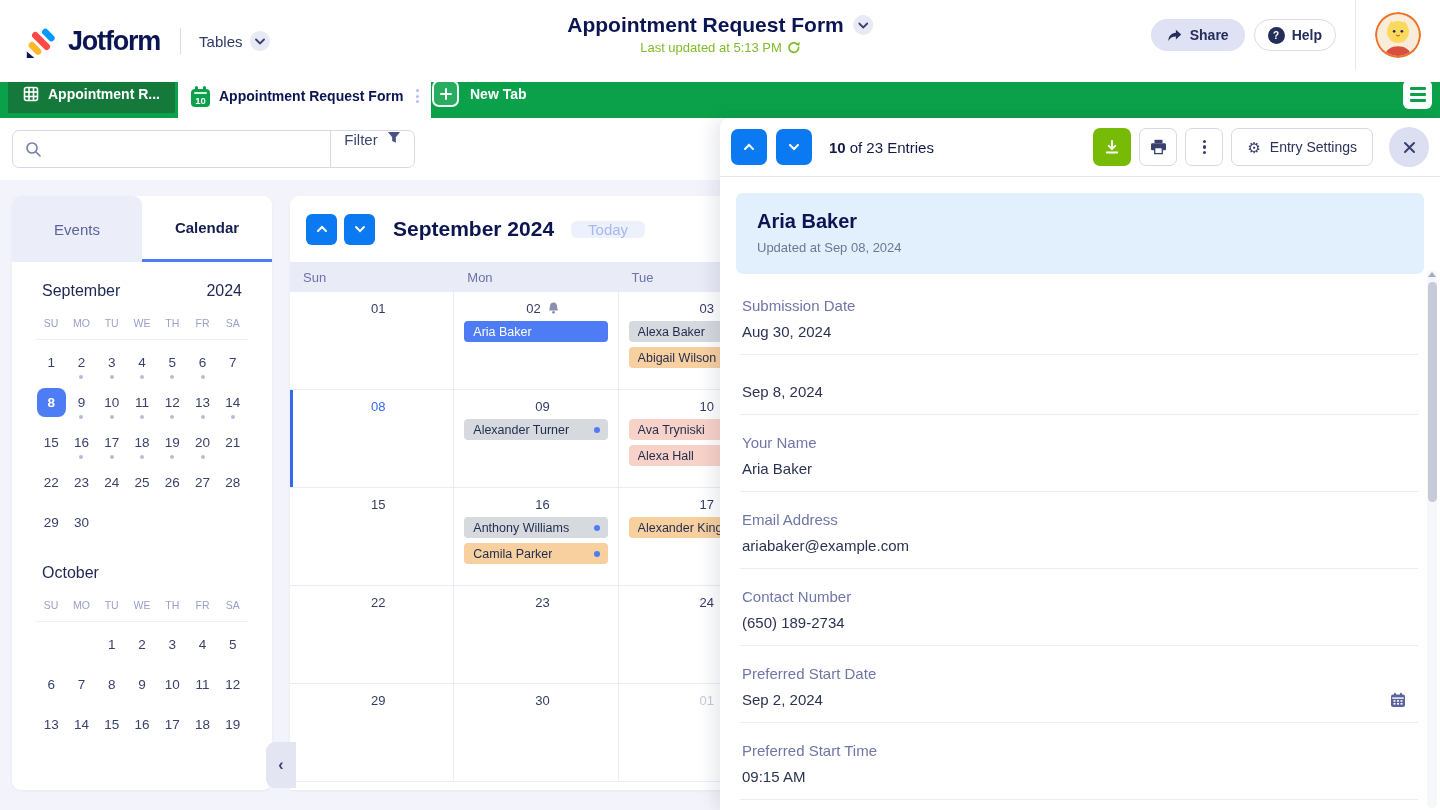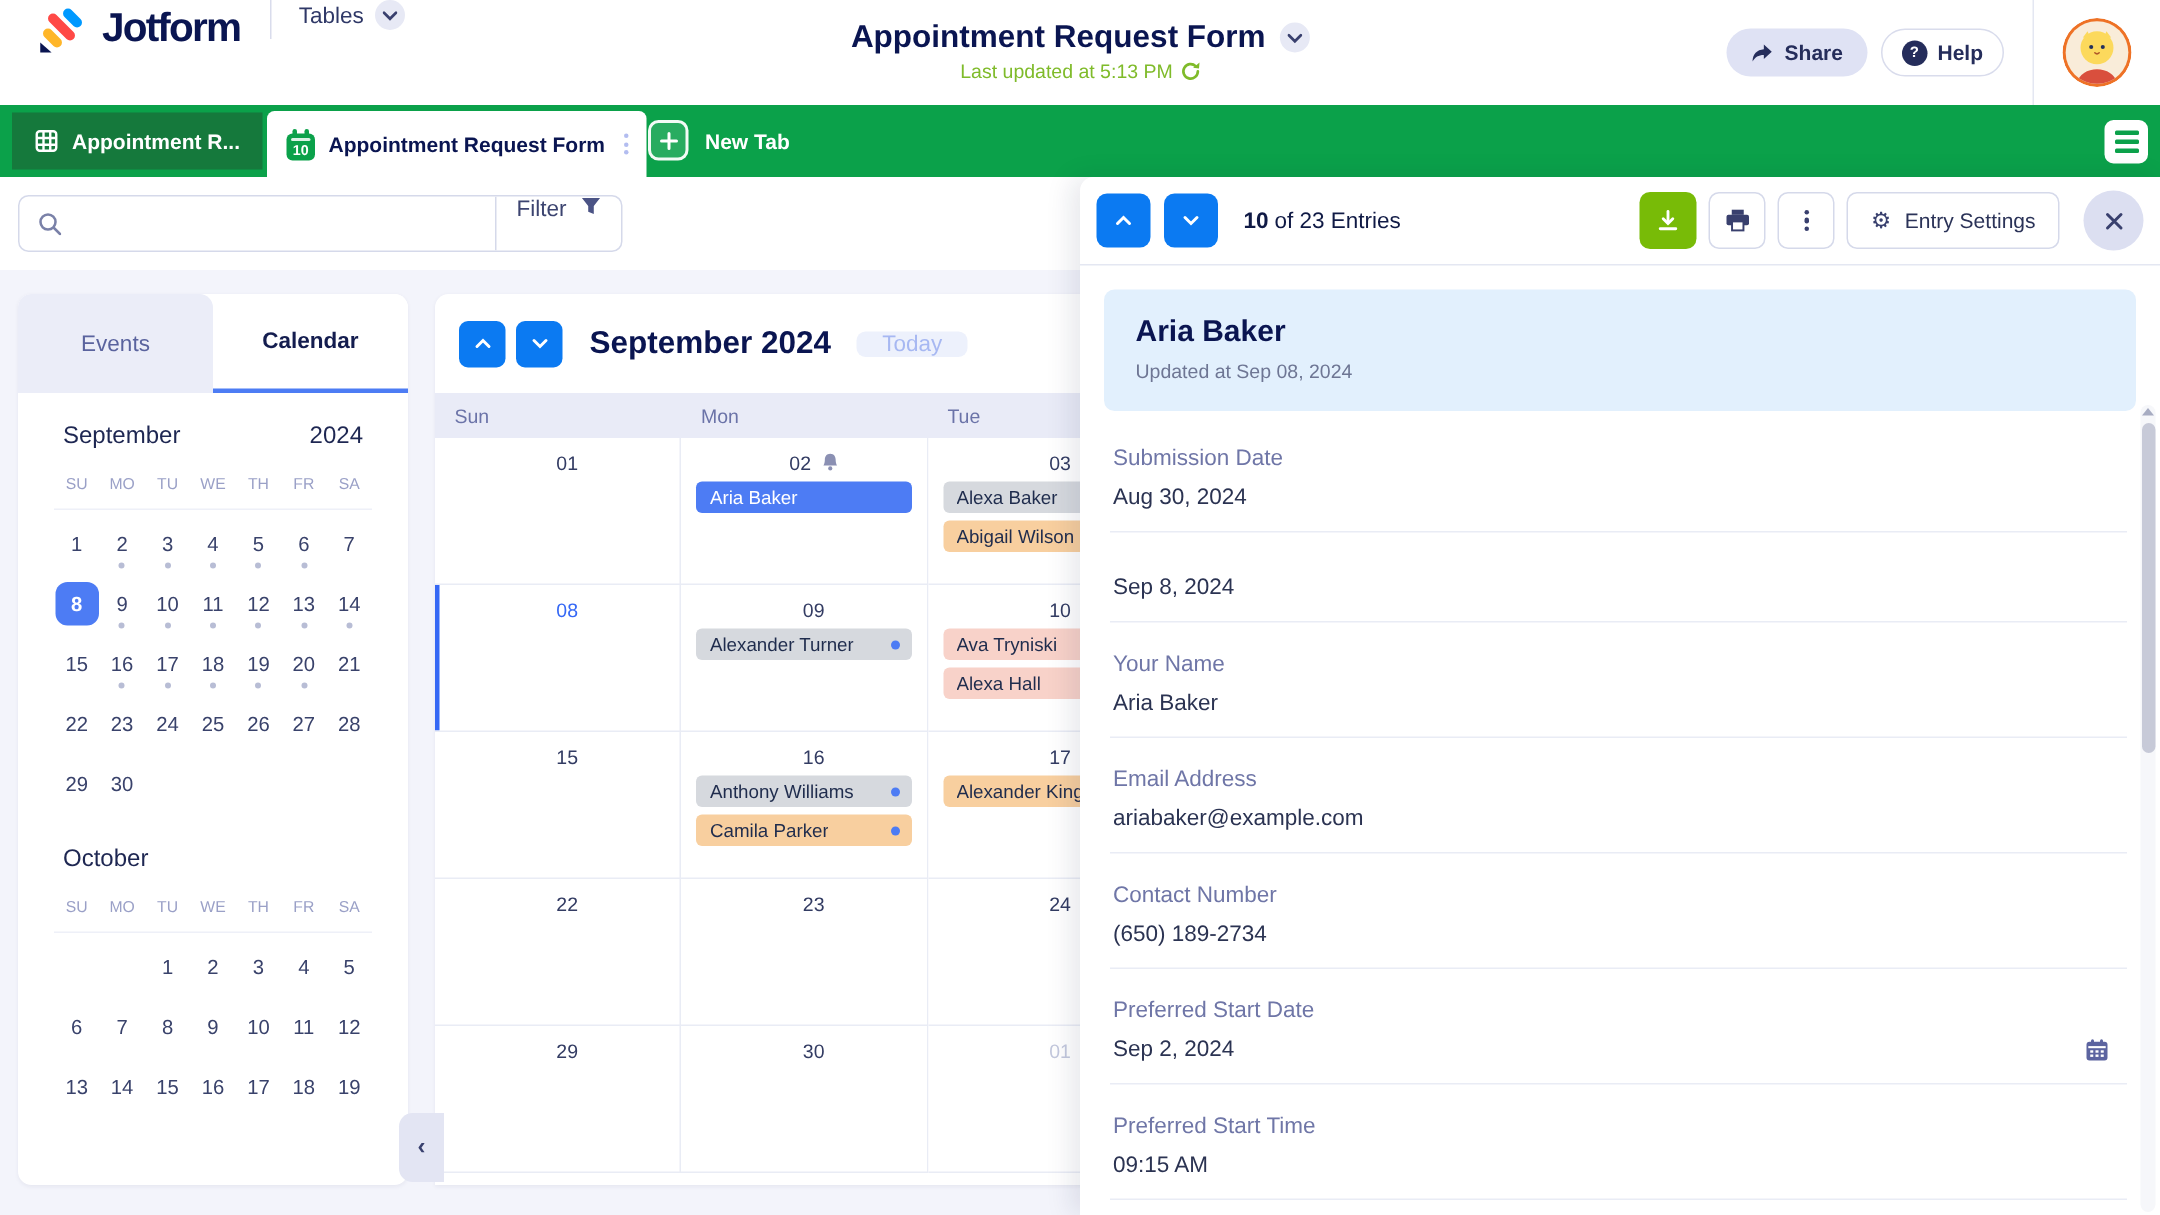--- a/index.html
+++ b/index.html
@@ -12,21 +12,21 @@
     --bg:#f3f4fb;
     --border:#e9ecf5;
     --label:#6f76a7;
     --text:#2b3352;
   }
   *{box-sizing:border-box;margin:0;padding:0;}
   html,body{width:1440px;height:810px;overflow:hidden;}
   body{font-family:"Liberation Sans","DejaVu Sans",sans-serif;background:var(--bg);position:relative;color:var(--navy);}
 
   
-  .header{position:absolute;top:0;left:0;width:1440px;height:70px;background:#fff;display:flex;align-items:flex-start;z-index:6;}
+  .header{position:absolute;top:0;left:0;width:1440px;height:82px;background:#fff;display:flex;align-items:center;z-index:6;}
   .logo{display:flex;align-items:center;gap:10px;margin-left:24px;cursor:pointer;}
   .logo-text{font-size:27px;font-weight:800;color:var(--navy);letter-spacing:-1.2px;}
   .hdr-divider{width:1px;height:26px;background:#d9dcec;margin:0 18px 0 20px;}
   .product{display:flex;align-items:center;gap:8px;font-size:15px;color:#2f3867;cursor:pointer;}
   .chev-circle{width:20px;height:20px;border-radius:50%;background:#e7e9f5;display:inline-flex;align-items:center;justify-content:center;flex:none;}
   .title-block{position:absolute;left:50%;top:13px;transform:translateX(-50%);text-align:center;}
   .title-row{display:flex;align-items:center;gap:9px;justify-content:center;}
   .title-row h1{font-size:21px;color:var(--navy);font-weight:700;white-space:nowrap;}
   .updated{margin-top:3px;font-size:13px;color:#7fbb2a;display:flex;gap:5px;align-items:center;justify-content:center;}
   .header-right{position:absolute;right:0;top:0;height:70px;display:flex;align-items:center;}

